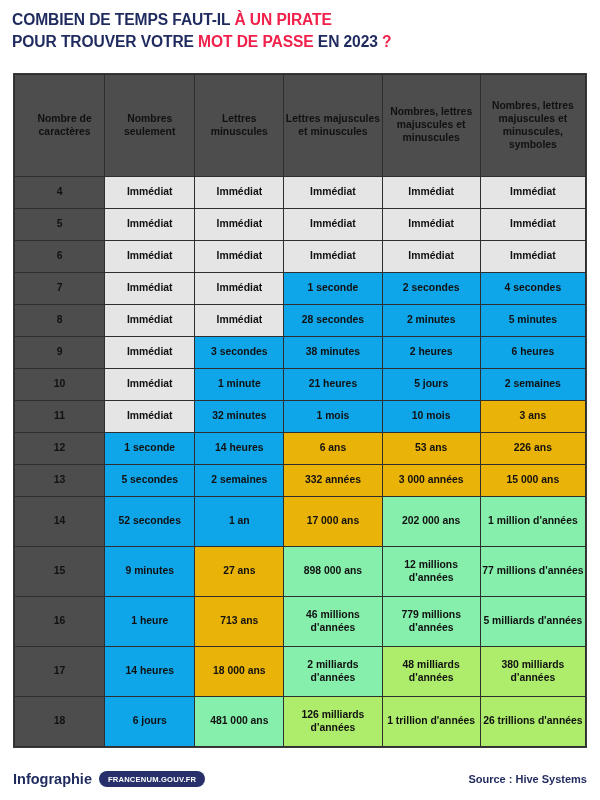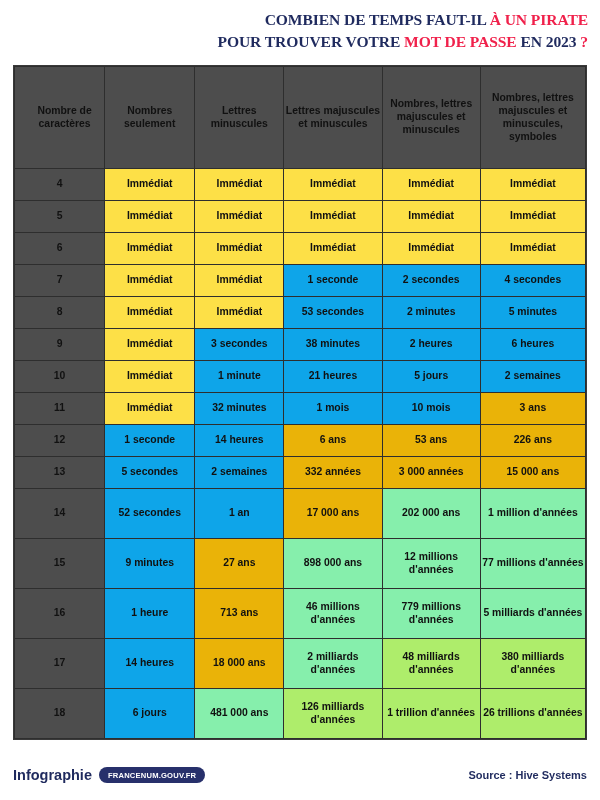--- a/index.html
+++ b/index.html
@@ -18,23 +18,22 @@
     width: 600px;
     height: 800px;
     box-sizing: border-box;
     display: flex;
     flex-direction: column;
     background: #ffffff;
   }
 
   
   .title-block {
-    padding: 9px 12px 12px 12px;
-    text-align: right;
-    font-family: Liberation Serif, serif;
+    padding: 9px 12px 20px 12px;
+    text-align: left;
   }
   .title-line {
     font-size: 15.6px;
     font-weight: bold;
     letter-spacing: -0.1px;
     line-height: 1.42;
     color: #1f2a5e;
     white-space: nowrap;
   }
   .accent {
@@ -93,21 +92,21 @@
     background: #4d4d4d;
     color: #ffffff;
     font-size: 11px;
   }
 
   
   tr.short td { height: 31px; }
   tr.tall  td { height: 49px; }
 
   
-  .c-grey   { background: #fde047; }
+  .c-grey   { background: #e5e5e5; }
   .c-red    { background: #0ea5e9; }
   .c-orange { background: #eab308; }
   .c-yellow { background: #86efac; }
   .c-green  { background: #aeed6b; }
 
   
   .footer {
     margin: 0 13px;
     padding-top: 10px;
     display: flex;
@@ -202,21 +201,21 @@
             <td class="c-grey">Immédiat</td>
             <td class="c-grey">Immédiat</td>
             <td class="c-red">1 seconde</td>
             <td class="c-red">2 secondes</td>
             <td class="c-red">4 secondes</td>
           </tr>
           <tr class="short">
             <td class="rowlabel">8</td>
             <td class="c-grey">Immédiat</td>
             <td class="c-grey">Immédiat</td>
-            <td class="c-red">53 secondes</td>
+            <td class="c-red">28 secondes</td>
             <td class="c-red">2 minutes</td>
             <td class="c-red">5 minutes</td>
           </tr>
           <tr class="short">
             <td class="rowlabel">9</td>
             <td class="c-grey">Immédiat</td>
             <td class="c-red">3 secondes</td>
             <td class="c-red">38 minutes</td>
             <td class="c-red">2 heures</td>
             <td class="c-red">6 heures</td>

